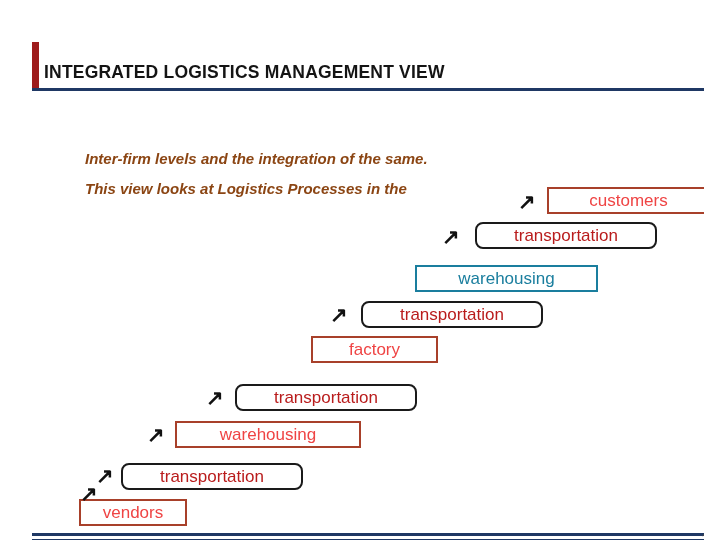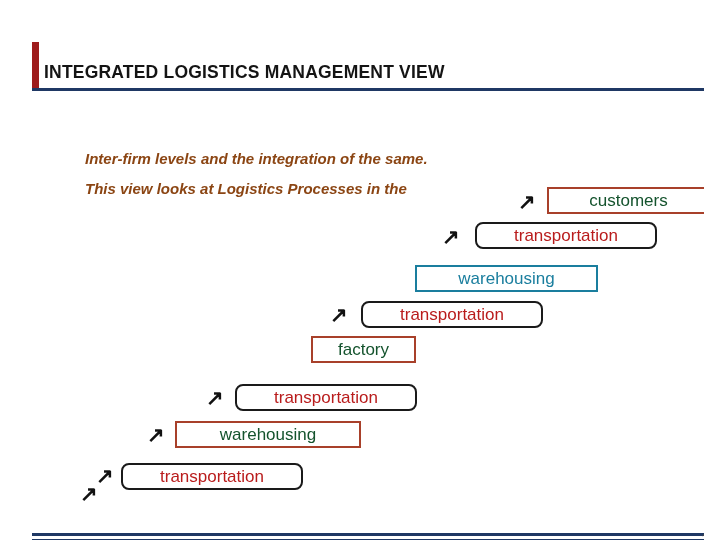--- a/index.html
+++ b/index.html
@@ -52,29 +52,29 @@
   .step-box {
     position: absolute;
     height: 27px;
     border: 2px solid #1a1a1a;
     background: #ffffff;
     text-align: center;
     font-size: 17px;
     line-height: 23px;
     color: #1a1a1a;
   }
-  .c-red  { color: #14532d; border-color: #A8402A; }
+  .c-red  { color: #ef4444; border-color: #A8402A; }
   .c-teal { color: #1A7E9E; border-color: #1A7E9E; }
   .c-black{ color: #b91c1c; border-color: #1a1a1a; border-radius: 8px; }
 
   .b1 { left: 515px; top: 155px; width: 163px; }
   .b2 { left: 443px; top: 190px; width: 182px; }
   .b3 { left: 383px; top: 233px; width: 183px; }
   .b4 { left: 329px; top: 269px; width: 182px; }
-  .b5 { left: 279px; top: 304px; width: 105px; }
+  .b5 { left: 279px; top: 304px; width: 127px; }
   .b6 { left: 203px; top: 352px; width: 182px; }
   .b7 { left: 143px; top: 389px; width: 186px; }
   .b8 { left:  89px; top: 431px; width: 182px; }
   .b9 { left:  47px; top: 467px; width: 108px; }
 
   .arrow {
     position: absolute;
     font-size: 21px;
     font-weight: bold;
     color: #111111;
@@ -133,20 +133,21 @@
   </div>
 
   <div class="step-box c-red   b1">customers</div>
   <div class="step-box c-black b2">transportation</div>
   <div class="step-box c-teal  b3">warehousing</div>
   <div class="step-box c-black b4">transportation</div>
   <div class="step-box c-red   b5">factory</div>
   <div class="step-box c-black b6">transportation</div>
   <div class="step-box c-red   b7">warehousing</div>
   <div class="step-box c-black b8">transportation</div>
+  <div class="step-box c-red   b9">vendors</div>
 
   <span class="arrow a1">↗</span>
   <span class="arrow a2">↗</span>
   <span class="arrow a3">↗</span>
   <span class="arrow a4">↗</span>
   <span class="arrow a5">↗</span>
   <span class="arrow a6">↗</span>
   <span class="arrow a7">↗</span>
 
   <div class="footer-line-1"></div>

